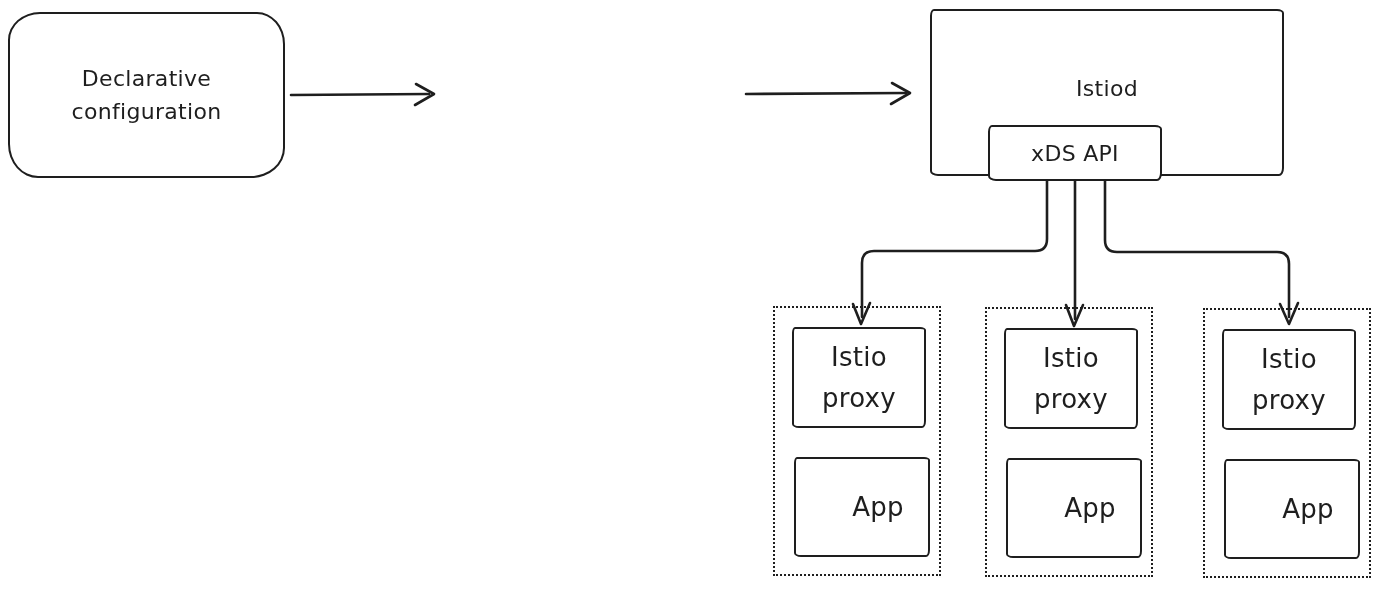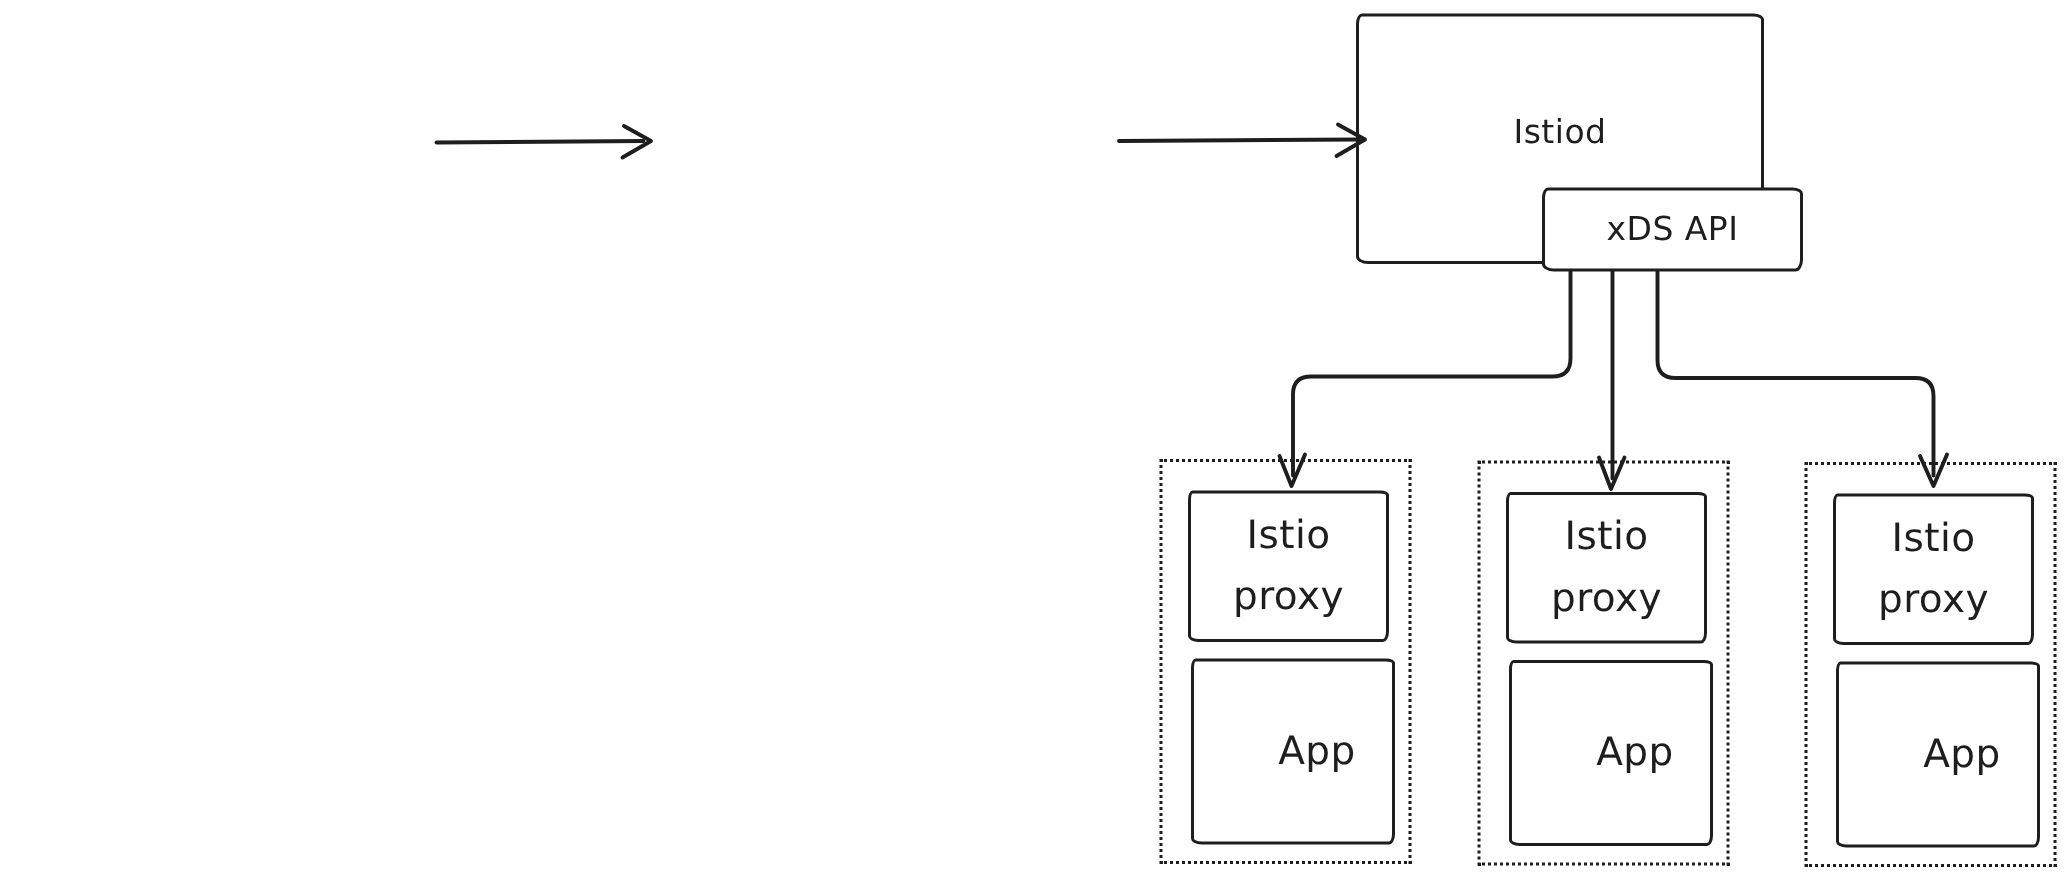--- a/index.html
+++ b/index.html
@@ -51,23 +51,23 @@
   }
   
   .rect {
     border-radius: 4px 7px 5px 8px / 7px 4px 8px 5px;
   }
   .rounded {
     border-radius: 32px 28px 34px 30px / 28px 32px 30px 34px;
   }
   #node-declarative { left: 8px;   top: 12px;  width: 277px; height: 166px; }
   #node-kubernetes  { left: 444px; top: 13px;  width: 294px; height: 167px; }
-  #node-istiod      { left: 904px; top: 9px;   width: 272px; height: 167px; text-align: right; }
+  #node-istiod      { left: 930px; top: 9px;   width: 354px; height: 167px; text-align: right; }
   #node-istiod .label { position: relative; top: -4px; }
-  #node-xds         { left: 988px; top: 125px; width: 174px; height: 56px; z-index: 2; margin-left: 40px; }
+  #node-xds         { left: 988px; top: 125px; width: 174px; height: 56px; z-index: 2; }
   .pod {
     position: absolute;
     box-sizing: border-box;
     border: 2.5px dotted #1e1e1e;
     background: transparent;
     z-index: 0;
     width: 168px;
     height: 270px;
   }
   #pod-1 { left: 773px;  top: 306px; }
@@ -84,21 +84,21 @@
     justify-content: center;
     text-align: center;
   }
   .pod .inner .label {
     white-space: pre-line;
     font-size: 26px;
     line-height: 1.55;
     letter-spacing: 0.3px;
   }
   .pod .proxy-box { left: 17px; top: 19px;  width: 134px; height: 101px; }
-  .pod .app-box   { left: 19px; top: 131px; width: 136px; height: 124px; padding-left: 32px; }
+  .pod .app-box   { left: 19px; top: 149px; width: 136px; height: 100px; padding-left: 32px; }
 </style>
 </head>
 <body>
 
 <div class="canvas">
 
   <svg class="connector-layer" viewBox="0 0 1380 589" xmlns="http://www.w3.org/2000/svg">
     <g>
       <path d="M291,95 L429,94"></path>
       <path d="M416,84 L434,94 L415,105"></path>
@@ -114,20 +114,24 @@
     <g>
       <path d="M1075,181 L1075,319"></path>
       <path d="M1066,305 L1074,326 L1083,305"></path>
     </g>
     <g>
       <path d="M1105,181 L1105,240 Q1105,252 1117,252 L1277,252 Q1289,252 1289,264 L1289,317"></path>
       <path d="M1280,304 L1289,324 L1298,303"></path>
     </g>
   </svg>
 
+  <div class="node rounded" id="node-declarative">
+    <span class="label">Declarative
+configuration</span>
+  </div>
 
 
   <div class="node rect" id="node-istiod">
     <span class="label">Istiod</span>
   </div>
 
   <div class="node rect" id="node-xds">
     <span class="label">xDS API</span>
   </div>
 

